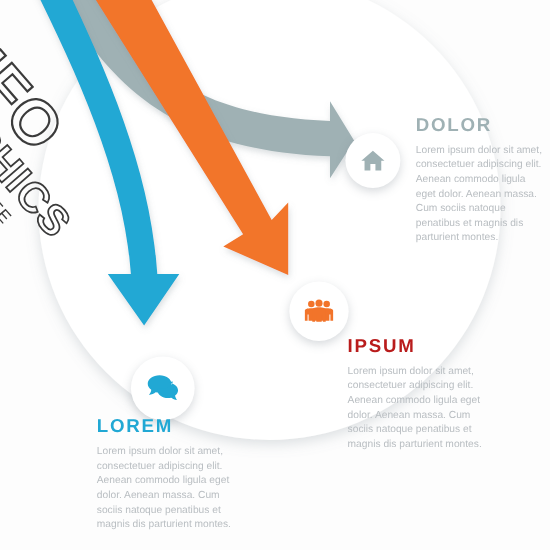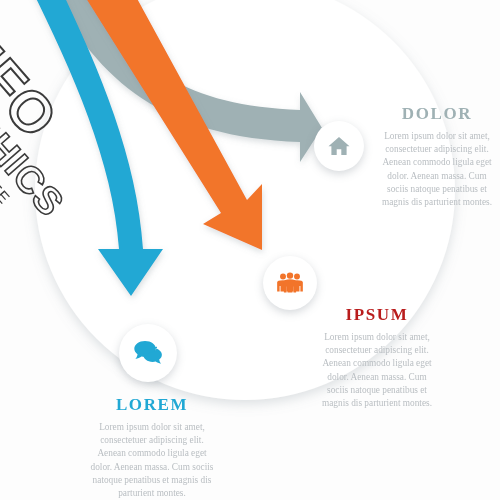--- a/index.html
+++ b/index.html
@@ -45,33 +45,33 @@
     font-size:16px;
     font-weight:normal;
     letter-spacing:1.4px;
     line-height:1;
     margin-top:5px;
     color:#3b3b3b;
     white-space:nowrap;
   }
 
   
-  .block{position:absolute;text-align:center;font-family:Liberation Serif, serif;}
+  .block{position:absolute;text-align:left;}
   .block .title{
     font-size:17px;font-weight:bold;letter-spacing:1.6px;
     margin:0 0 6px 0;
   }
   .block .body{
     font-size:9.3px;line-height:1.42;color:#b9bec2;margin:0;
   }
   #block-dolor{left:378px;top:104px;width:118px;}
   #block-dolor .title{color:#9fb1b4;}
   #block-ipsum{left:316px;top:305px;width:122px;}
   #block-ipsum .title{color:#b91c1c;}
-  #block-lorem{left:88px;top:395px;width:128px;}
+  #block-lorem{left:88px;top:378px;width:128px;}
   #block-lorem .title{color:#21a8d4;}
 
   
   .badge{
     position:absolute;border-radius:50%;background:#ffffff;
     display:flex;align-items:center;justify-content:center;
     box-shadow:0 3px 9px rgba(120,130,140,.30);
   }
   #badge-home{left:314px;top:121px;width:50px;height:50px;}
   #badge-team{left:263px;top:256px;width:54px;height:54px;}

